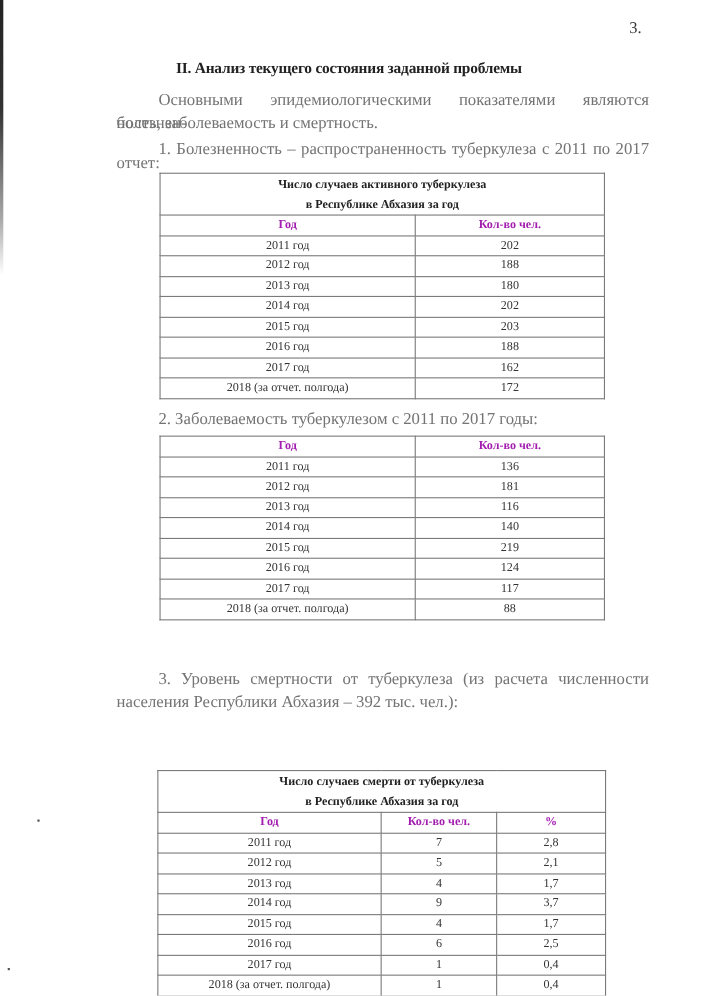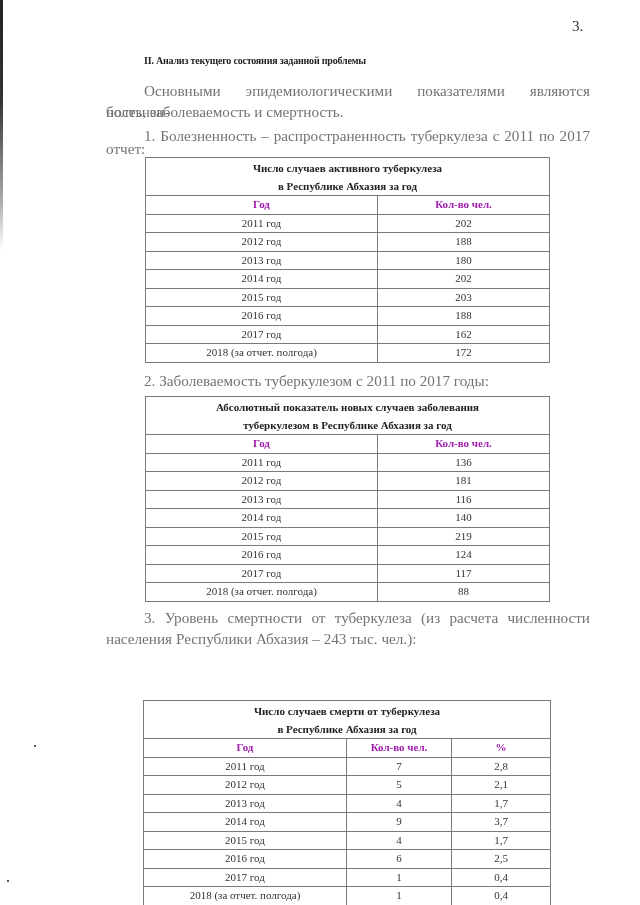--- a/index.html
+++ b/index.html
@@ -1,21 +1,21 @@
 <!DOCTYPE html>
 <html><head>
 <meta charset="utf-8">
 <style>
   html, body { margin:0; padding:0; background:#ffffff; }
   body { width:640px; height:905px; position:relative; overflow:hidden;
          font-family:"Liberation Serif","DejaVu Serif",serif; color:#3a3a3a; }
   .margin-line { position:absolute; left:0; top:0; width:3px; height:250px;
                  background:linear-gradient(#222 0%, #333 40%, #aaa 80%, rgba(255,255,255,0) 100%); }
   .page-number { position:absolute; top:18px; left:572px; font-size:15px; color:#333; }
-  .heading { position:absolute; top:55px; left:144px; font-size:10px; font-weight:bold; color:#222; letter-spacing:-0.2px; }
+  .heading { position:absolute; top:55px; left:160px; font-size:14px; font-weight:bold; color:#222; letter-spacing:-0.2px; }
   .para { position:absolute; left:106px; width:484px; font-size:15.2px; line-height:21px; color:#737373; }
   .indent { text-indent:38px; }
   .justify { text-align:justify; text-align-last:justify; }
   table.doc { position:absolute; border-collapse:collapse; font-size:11px; color:#333; }
   table.doc td, table.doc th { border:1px solid #7a7a7a; padding:0; text-align:center; height:17.5px; line-height:17px; }
   table.doc th { font-weight:bold; color:#a21caf; }
   table.doc .title-cell { font-weight:bold; color:#222; line-height:18px; height:37px; }
   .dot { position:absolute; width:2px; height:2px; background:#555; }
 </style>
 </head>
@@ -87,26 +87,20 @@
       </tr>
 </tbody>
   </table>
 
 <div class="para indent" style="top:370px;">
   <span>2. Заболеваемость туберкулезом с 2011 по 2017 годы:</span>
 </div>
 
 <table class="doc" style="left:145px; top:396px; width:405px;">
   <tbody>
-      <tr>
-    <td class="title-cell" colspan="2">
-      <div>Абсолютный показатель новых случаев заболевания</div>
-      <div>туберкулезом в Республике Абхазия за год</div>
-    </td>
-  </tr>
   <tr>
     <th style="width:231px;">Год</th>
     <th>Кол-во чел.</th>
   </tr>
   <tr>
         <td>2011 год</td>
         <td>136</td>
       </tr>
   <tr>
         <td>2012 год</td>
@@ -136,21 +130,21 @@
         <td>2018 (за отчет. полгода)</td>
         <td>88</td>
       </tr>
 </tbody>
   </table>
 
 <div class="para indent justify" style="top:607px;">
   <span>3. Уровень смертности от туберкулеза (из расчета численности</span>
 </div>
 <div class="para" style="top:628px;">
-  <span>населения Республики Абхазия – 243 тыс. чел.):</span>
+  <span>населения Республики Абхазия – 392 тыс. чел.):</span>
 </div>
 
 <table class="doc" style="left:143px; top:657px; width:408px;margin-top:43px;">
   <tbody>
       <tr>
     <td class="title-cell" colspan="3">
       <div>Число случаев смерти от туберкулеза</div>
       <div>в Республике Абхазия за год</div>
     </td>
   </tr>

